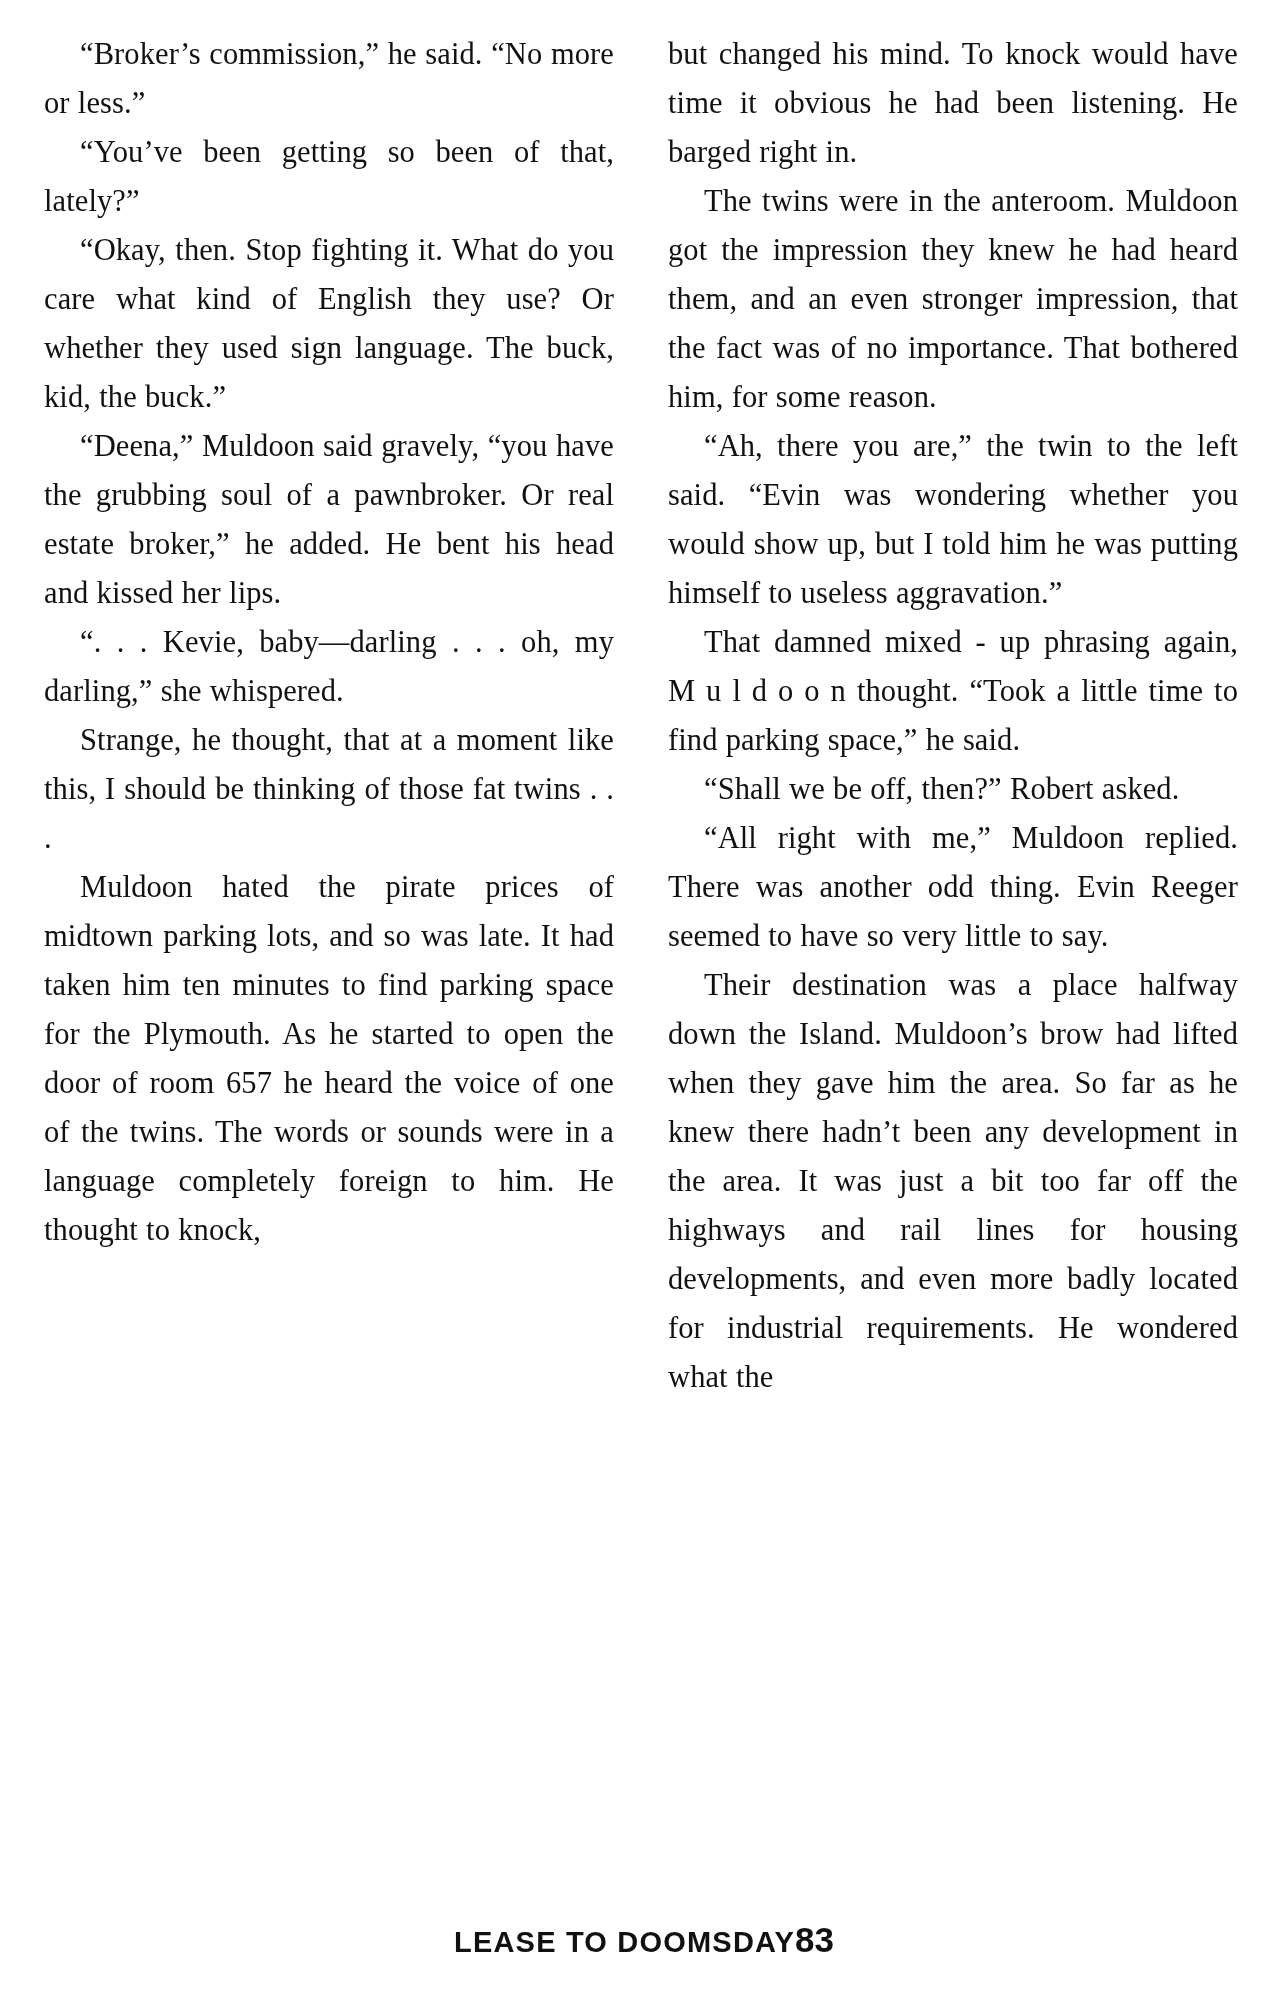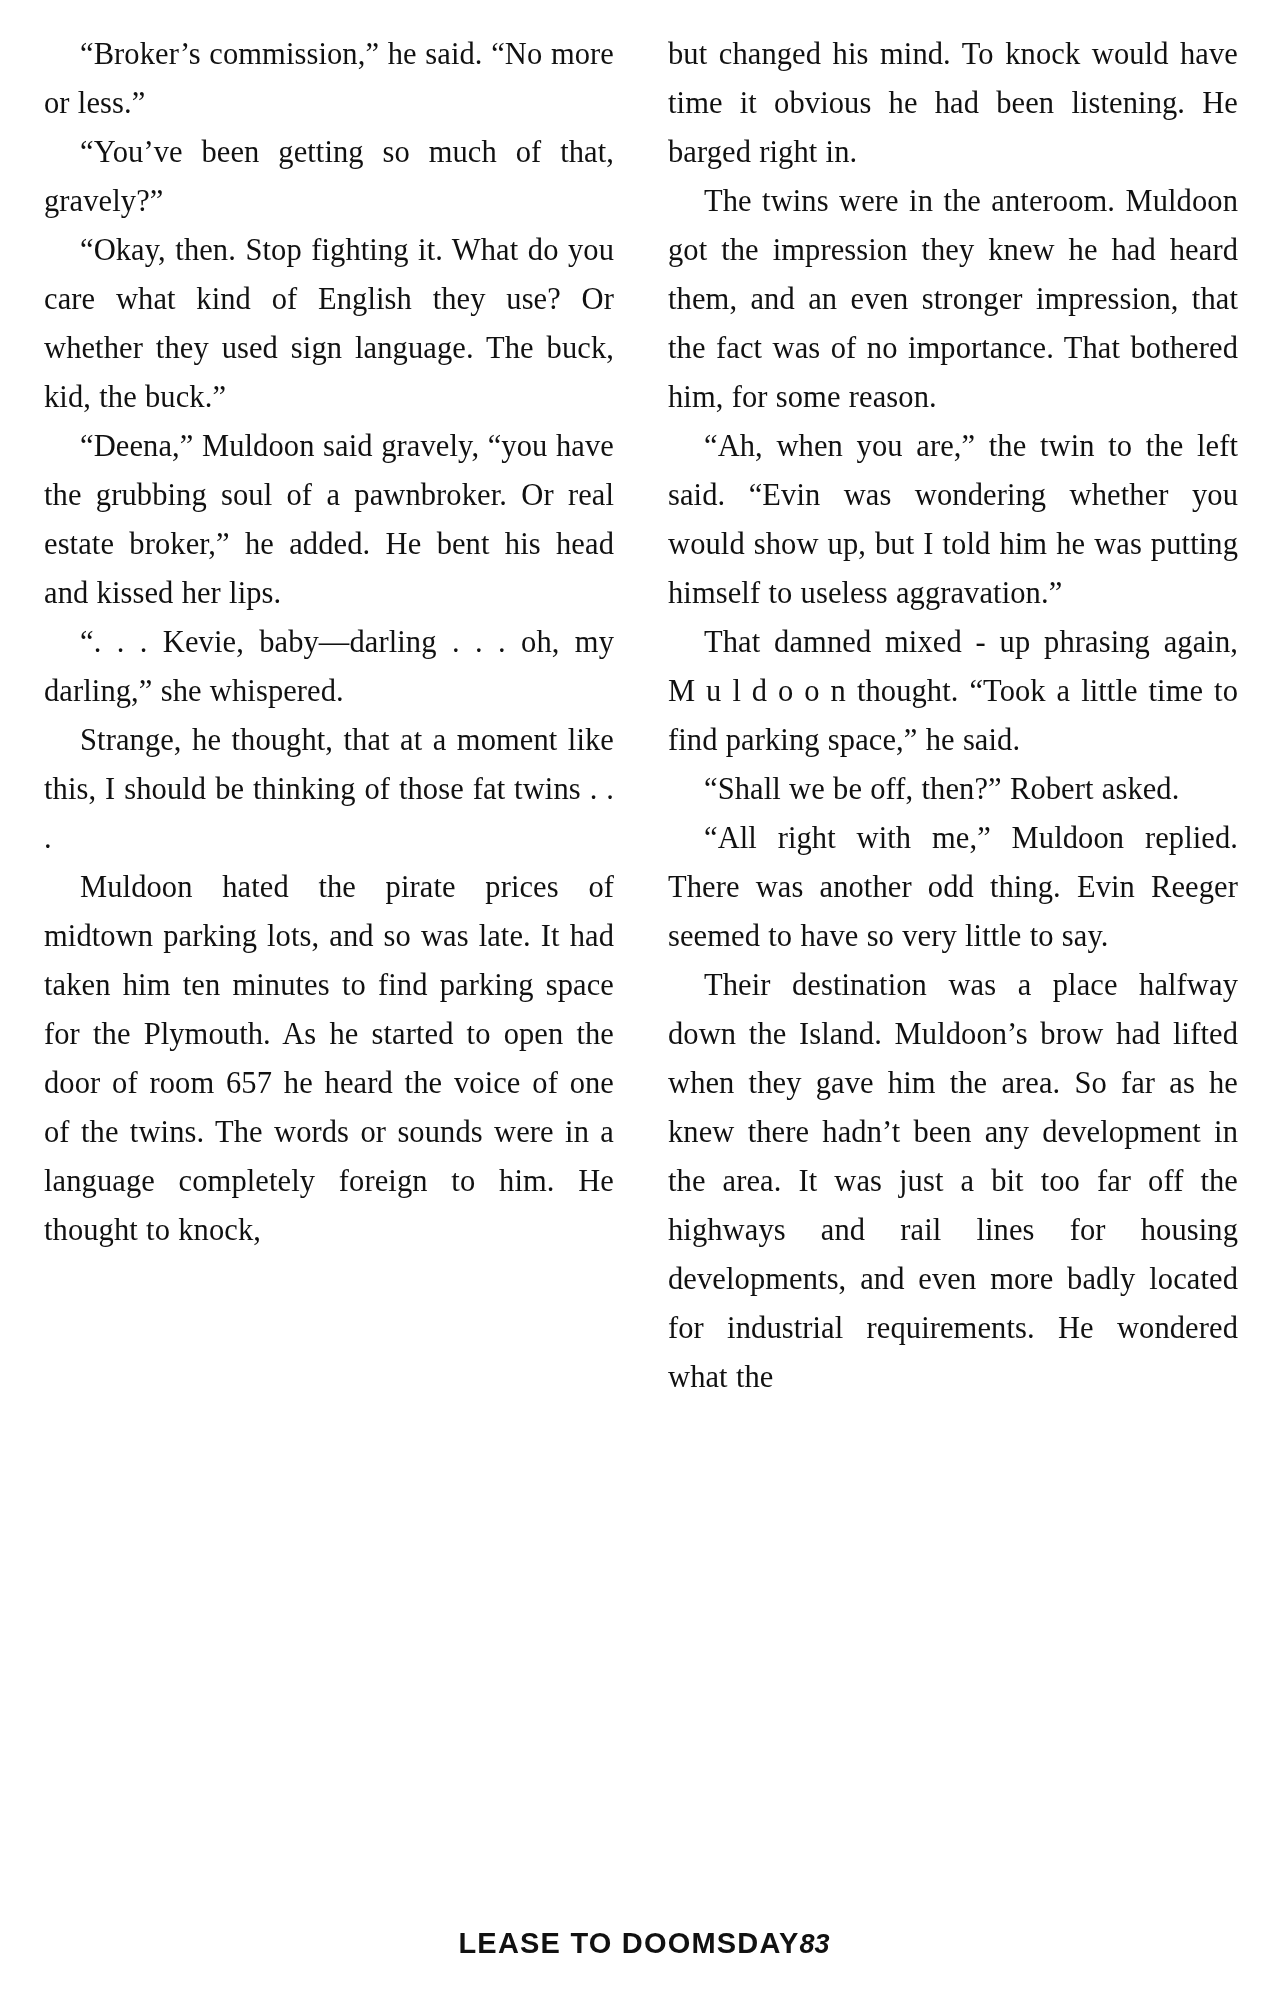--- a/index.html
+++ b/index.html
@@ -64,46 +64,45 @@
   .footer-title {
     font-family: "Liberation Sans", sans-serif;
     font-weight: bold;
     font-size: 29px;
     letter-spacing: 1.2px;
     color: #111111;
   }
   .footer-page {
     font-family: "Liberation Sans", sans-serif;
     font-weight: bold;
-    font-size: 27px;
+    font-size: 35px;
     color: #111111;
-    font-style: italic;
   }
 </style>
 </head>
 <body>
 
 <div class="page">
 
   <div class="columns">
 
     <div class="col">
       <p class="indent">“Broker’s commission,” he said. “No more or less.”</p>
-      <p class="indent">“You’ve been getting so much of that, gravely?”</p>
+      <p class="indent">“You’ve been getting so been of that, lately?”</p>
       <p class="indent">“Okay, then. Stop fighting it. What do you care what kind of English they use? Or whether they used sign language. The buck, kid, the buck.”</p>
       <p class="indent">“Deena,” Muldoon said gravely, “you have the grubbing soul of a pawnbroker. Or real estate broker,” he added. He bent his head and kissed her lips.</p>
       <p class="indent">“. . . Kevie, baby—darling . . . oh, my darling,” she whispered.</p>
       <p class="indent">Strange, he thought, that at a moment like this, I should be thinking of those fat twins . . .</p>
       <p class="indent gap-before">Muldoon hated the pirate prices of midtown parking lots, and so was late. It had taken him ten minutes to find parking space for the Plymouth. As he started to open the door of room 657 he heard the voice of one of the twins. The words or sounds were in a language completely foreign to him. He thought to knock,</p>
     </div>
 
     <div class="col">
       <p class="noindent">but changed his mind. To knock would have time it obvious he had been listening. He barged right in.</p>
       <p class="indent">The twins were in the anteroom. Muldoon got the impression they knew he had heard them, and an even stronger impression, that the fact was of no importance. That bothered him, for some reason.</p>
-      <p class="indent">“Ah, when you are,” the twin to the left said. “Evin was wondering whether you would show up, but I told him he was putting himself to useless aggravation.”</p>
+      <p class="indent">“Ah, there you are,” the twin to the left said. “Evin was wondering whether you would show up, but I told him he was putting himself to useless aggravation.”</p>
       <p class="indent">That damned mixed - up phrasing again, M u l d o o n thought. “Took a little time to find parking space,” he said.</p>
       <p class="indent">“Shall we be off, then?” Robert asked.</p>
       <p class="indent">“All right with me,” Muldoon replied. There was another odd thing. Evin Reeger seemed to have so very little to say.</p>
       <p class="indent">Their destination was a place halfway down the Island. Muldoon’s brow had lifted when they gave him the area. So far as he knew there hadn’t been any development in the area. It was just a bit too far off the highways and rail lines for housing developments, and even more badly located for industrial requirements. He wondered what the</p>
     </div>
 
   </div>
 
   <div class="footer">
     <span class="footer-title">LEASE TO DOOMSDAY</span>

